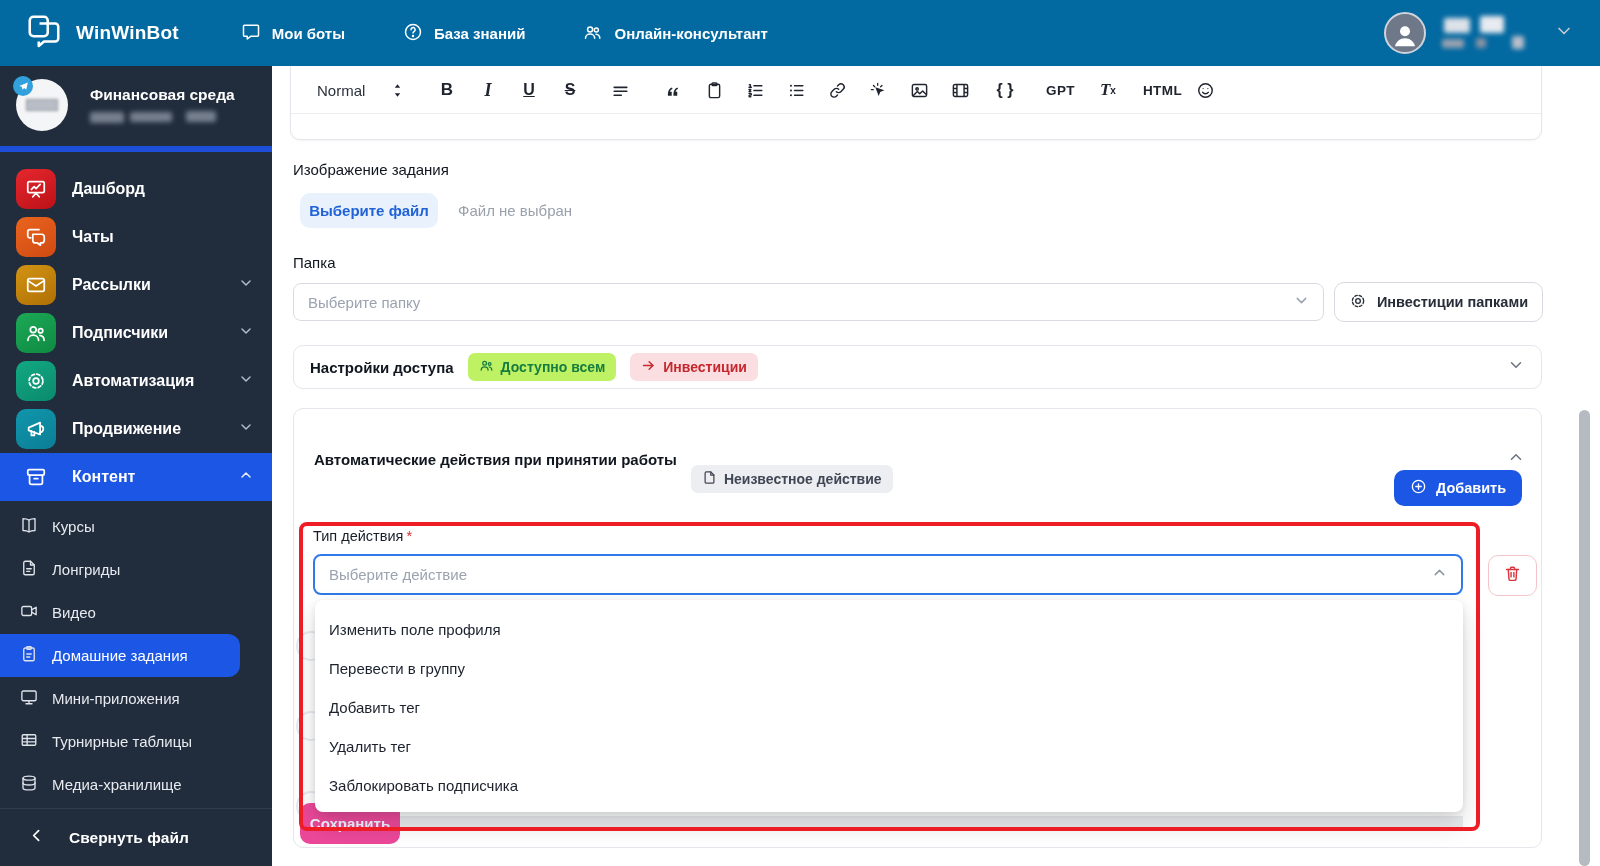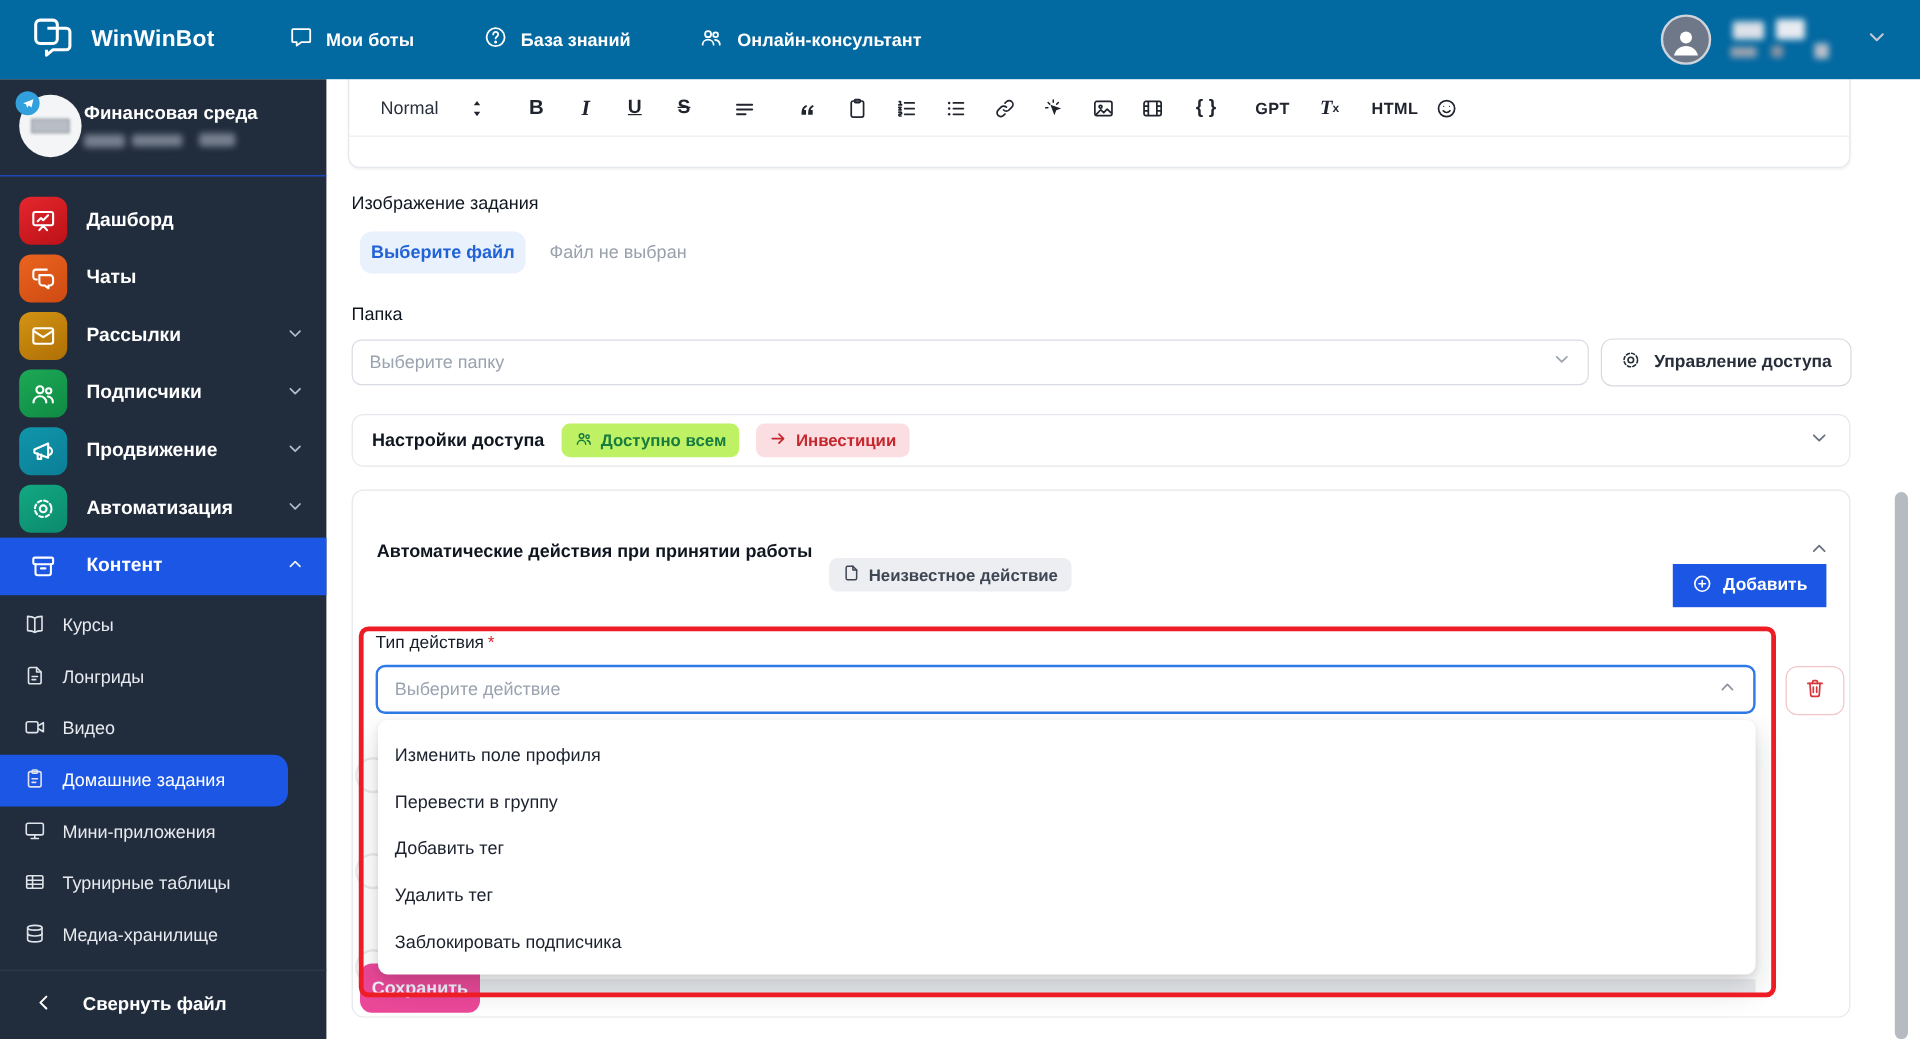--- a/index.html
+++ b/index.html
@@ -17,21 +17,21 @@
   .topnav-item svg { width:20px; height:20px; color:#fff; }
   .topbar-right { margin-left:auto; display:flex; align-items:center; gap:16px; }
   .tb-avatar { width:42px; height:42px; border-radius:50%; background:#6e7888; border:2px solid #cfd4dc; position:relative; overflow:hidden; }
   .tb-avatar svg { position:absolute; left:50%; top:54%; transform:translate(-50%,-50%); width:30px; height:30px; }
   .blur-cluster { position:relative; width:96px; height:38px; }
   .blur-cluster .bb { position:absolute; border-radius:2px; filter:blur(2.5px); }
   .chev-top { color:#c3c9d3; }
 
   
   .sidebar { position:absolute; left:0; top:66px; width:272px; height:800px; background:#212c3c; display:flex; flex-direction:column; z-index:50; }
-  .profile { display:flex; gap:2px; padding:13px 16px 15px 16px; border-bottom:1px solid #1d4ed8; }
+  .profile { display:flex; gap:22px; padding:13px 16px 15px 16px; border-bottom:6px solid #1d4ed8; }
   .avatar-wrap { position:relative; width:52px; height:52px; flex:0 0 auto; }
   .p-avatar { width:52px; height:52px; border-radius:50%; background:#f4f5f6; position:relative; overflow:hidden; }
   .p-avatar .logo-blur { position:absolute; left:10px; top:20px; width:32px; height:12px; background:#b9bec6; border:1px solid #8d939d; filter:blur(1.5px); }
   .tg-badge { position:absolute; left:-3px; top:-3px; width:20px; height:20px; border-radius:50%; background:#31a0dc; display:flex; align-items:center; justify-content:center; }
   .tg-badge svg { width:11px; height:11px; }
   .p-name { color:#fff; font-size:15.5px; font-weight:700; margin-top:7px; }
   .p-blur { position:relative; height:14px; margin-top:7px; }
   .p-blur .bb { position:absolute; background:#77808f; border-radius:2px; filter:blur(2.5px); }
 
   .menu { padding-top:13px; }
@@ -96,21 +96,21 @@
   .card-title { font-size:15px; font-weight:700; color:#10161f; }
   .badge { display:flex; align-items:center; gap:7px; height:28px; padding:0 11px; border-radius:7px; font-size:14px; font-weight:600; }
   .badge svg { width:15px; height:15px; }
   .badge.green { background:#bef264; color:#177c3f; }
   .badge.red { background:#fbdee1; color:#c5272d; }
   .badge.gray { background:#eceef1; color:#3f4654;margin-top:40px; }
   .card-chev { margin-left:auto; color:#6b7280; }
 
   .auto-card { left:21px; top:342px; width:1249px; height:440px; }
   .auto-header { display:flex; align-items:center; gap:14px; padding:16px 16px 0 20px; }
-  .add-btn { position:absolute; left:1122px; top:404px; width:128px; height:36px; background:#1b57e4; border-radius:0; color:#fff; display:flex; align-items:center; justify-content:center; gap:9px; font-size:14.5px; font-weight:700; cursor:pointer; z-index:4; }
+  .add-btn { position:absolute; left:1122px; top:404px; width:128px; height:36px; background:#1b57e4; border-radius:10px; color:#fff; display:flex; align-items:center; justify-content:center; gap:9px; font-size:14.5px; font-weight:700; cursor:pointer; z-index:4; }
   .add-btn svg { width:17px; height:17px; }
 
   .ghost { position:absolute; width:30px; height:30px; border-radius:50%; border:2px solid #e9eaed; z-index:1; }
   .strip { position:absolute; left:43px; top:750px; width:1148px; height:14px; background:#e9ebee; z-index:2; }
   .save-btn { position:absolute; left:28px; top:737px; width:100px; height:41px; background:#ec4899; border-radius:10px; color:#f2f5fb; font-size:15px; font-weight:700; display:flex; align-items:center; justify-content:center; z-index:3; cursor:pointer; }
 
   .type-label { position:absolute; left:41px; top:462px; font-size:14.5px; font-weight:500; color:#171d29; z-index:5; }
   .req { color:#e12a33; margin-left:3px; }
   .action-select { left:41px; top:488px; width:1150px; height:41px; border:2px solid #2f79e8; z-index:5; }
   .action-select .sel-chev { color:#8d95a1; }
@@ -253,40 +253,40 @@
               <circle cx="17" cy="9.5" r="2.4"></circle>
               <path d="M16.2 14.6c2.7.4 4.6 2.6 4.6 5.4"></path>
             </svg>
         </span>
         <span class="m-label">Подписчики</span>
         <span class="m-chev"><svg width="16" height="16" viewBox="0 0 24 24" fill="none" stroke="currentColor" stroke-width="2.2" stroke-linecap="round" stroke-linejoin="round">
               <polyline points="6 9 12 15 18 9"></polyline>
             </svg></span>
       </div>
       <div class="m-item">
+        <span class="m-ic ic-auto">
+          <svg viewBox="0 0 24 24" fill="none" stroke="currentColor" stroke-width="1.9" stroke-linecap="round">
+              <circle cx="12" cy="12" r="7.5" stroke-dasharray="3.4 2.6"></circle>
+              <circle cx="12" cy="12" r="3.1"></circle>
+            </svg>
+        </span>
+        <span class="m-label">Автоматизация</span>
+        <span class="m-chev"><svg width="16" height="16" viewBox="0 0 24 24" fill="none" stroke="currentColor" stroke-width="2.2" stroke-linecap="round" stroke-linejoin="round">
+              <polyline points="6 9 12 15 18 9"></polyline>
+            </svg></span>
+      </div>
+      <div class="m-item">
         <span class="m-ic ic-promo">
           <svg viewBox="0 0 24 24" fill="none" stroke="currentColor" stroke-width="1.9" stroke-linecap="round" stroke-linejoin="round">
               <path d="M4 10.5 16.5 5v13L4 13.5z"></path>
               <path d="M16.5 8.5a3.5 3.5 0 0 1 0 7"></path>
               <path d="M7 14v5h3.2v-4"></path>
             </svg>
         </span>
         <span class="m-label">Продвижение</span>
-        <span class="m-chev"><svg width="16" height="16" viewBox="0 0 24 24" fill="none" stroke="currentColor" stroke-width="2.2" stroke-linecap="round" stroke-linejoin="round">
-              <polyline points="6 9 12 15 18 9"></polyline>
-            </svg></span>
-      </div>
-      <div class="m-item">
-        <span class="m-ic ic-auto">
-          <svg viewBox="0 0 24 24" fill="none" stroke="currentColor" stroke-width="1.9" stroke-linecap="round">
-              <circle cx="12" cy="12" r="7.5" stroke-dasharray="3.4 2.6"></circle>
-              <circle cx="12" cy="12" r="3.1"></circle>
-            </svg>
-        </span>
-        <span class="m-label">Автоматизация</span>
         <span class="m-chev"><svg width="16" height="16" viewBox="0 0 24 24" fill="none" stroke="currentColor" stroke-width="2.2" stroke-linecap="round" stroke-linejoin="round">
               <polyline points="6 9 12 15 18 9"></polyline>
             </svg></span>
       </div>
       <div class="m-item active">
         <span class="m-ic ic-content">
           <svg viewBox="0 0 24 24" fill="none" stroke="currentColor" stroke-width="1.9" stroke-linecap="round" stroke-linejoin="round">
               <rect x="3" y="4" width="18" height="6" rx="1.5"></rect>
               <path d="M5 10v8a2 2 0 0 0 2 2h10a2 2 0 0 0 2-2v-8"></path>
               <path d="M10 13.8h4"></path>
@@ -465,21 +465,21 @@
           </svg>
       </span>
     </div>
     <div class="manage-btn">
       <span>
         <svg viewBox="0 0 24 24" fill="none" stroke="currentColor" stroke-width="1.8" stroke-linecap="round">
             <circle cx="12" cy="12" r="7.5" stroke-dasharray="3.4 2.6"></circle>
             <circle cx="12" cy="12" r="3.1"></circle>
           </svg>
       </span>
-      <span>Управление доступа</span>
+      <span>Инвестиции папками</span>
     </div>
 
     <div class="card access-card">
       <span class="card-title">Настройки доступа</span>
       <span class="badge green">
         <span><svg viewBox="0 0 24 24" fill="none" stroke="currentColor" stroke-width="2" stroke-linecap="round">
               <circle cx="9" cy="8.5" r="3"></circle>
               <path d="M3.5 19.5c0-3 2.4-5.2 5.5-5.2s5.5 2.2 5.5 5.2"></path>
               <circle cx="17" cy="9.5" r="2.2"></circle>
               <path d="M16.5 14.4c2.4.4 4 2.4 4 5"></path>

